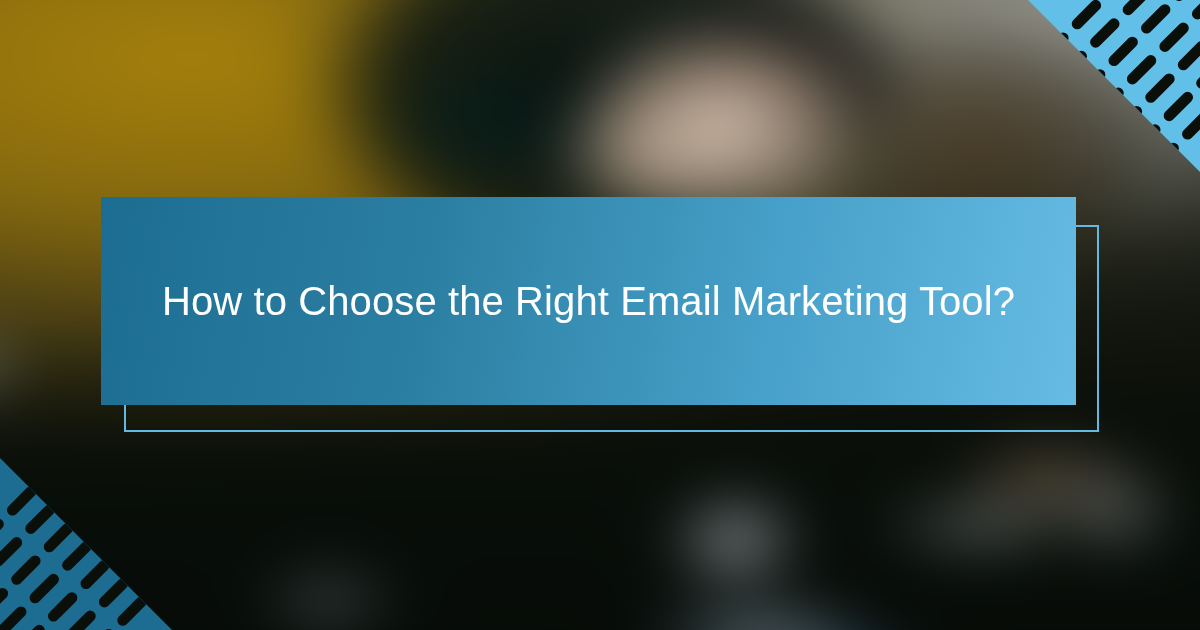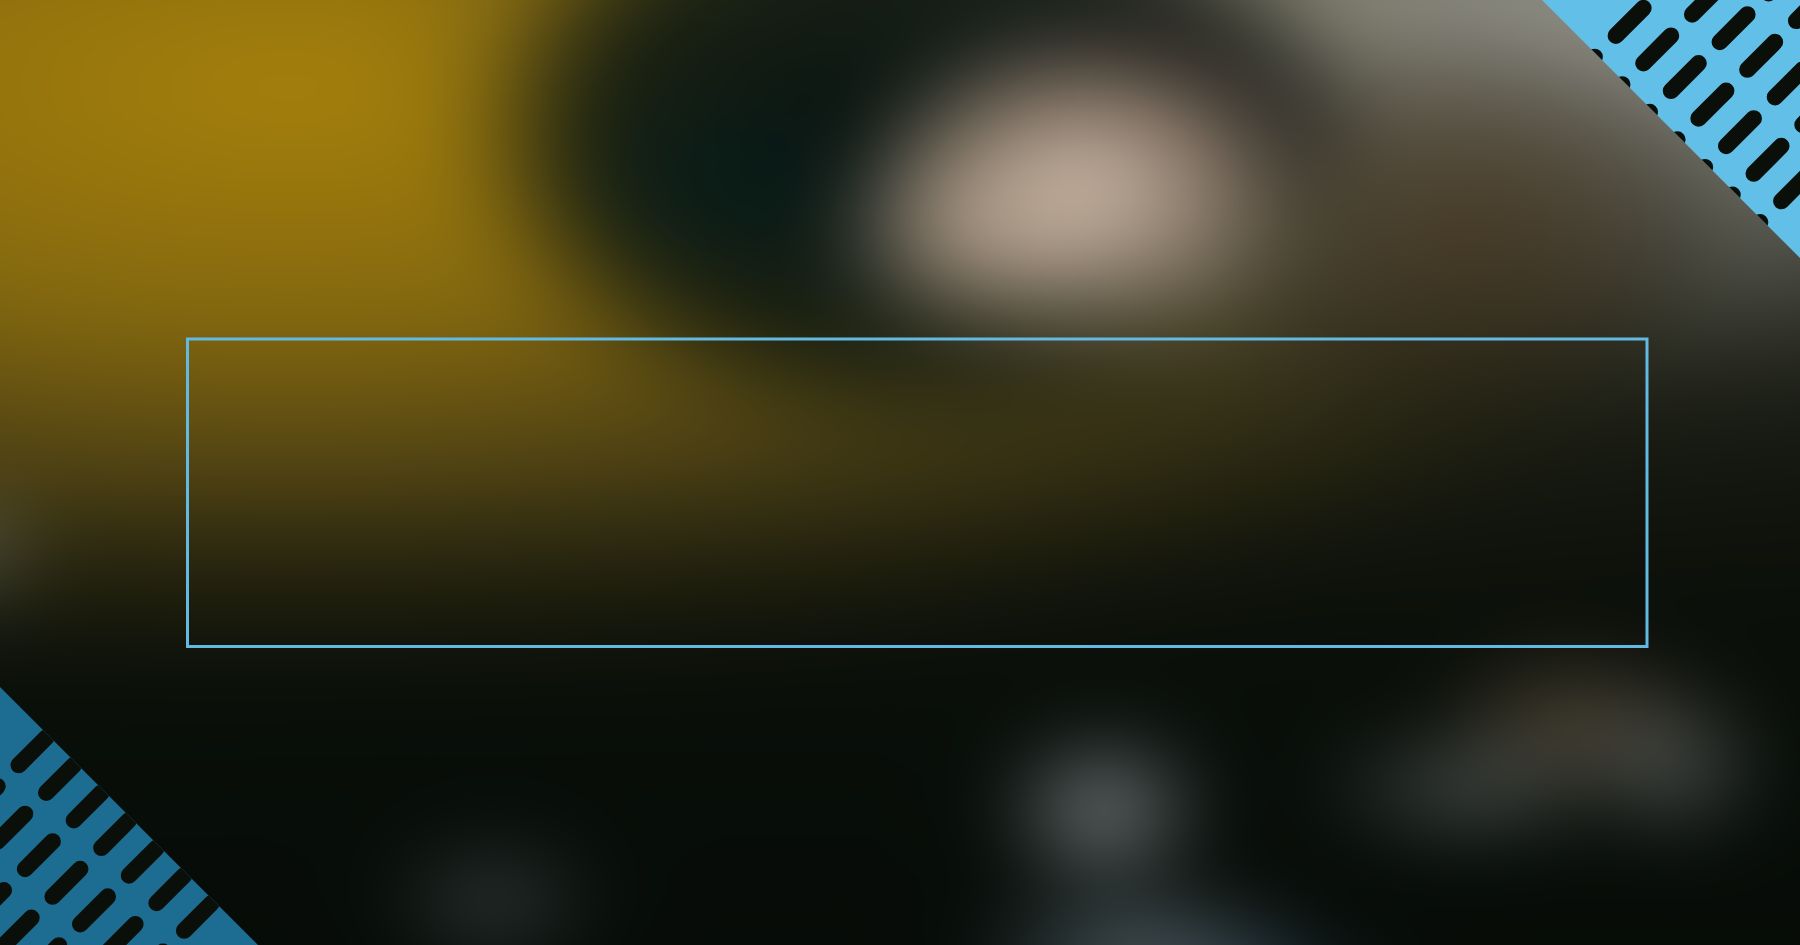--- a/index.html
+++ b/index.html
@@ -180,14 +180,17 @@
           <line x1="-80" y1="114" x2="260" y2="114"></line>
           <line x1="-80" y1="140" x2="260" y2="140"></line>
           <line x1="-80" y1="166" x2="260" y2="166"></line>
         </g>
       </g>
     </svg>
   </div>
 
   <div class="outline-box"></div>
 
+  <div class="banner">
+    <h1 class="banner-title">How to Choose the Right Email Marketing Tool?</h1>
+  </div>
 
 </div>
 
 </body></html>

